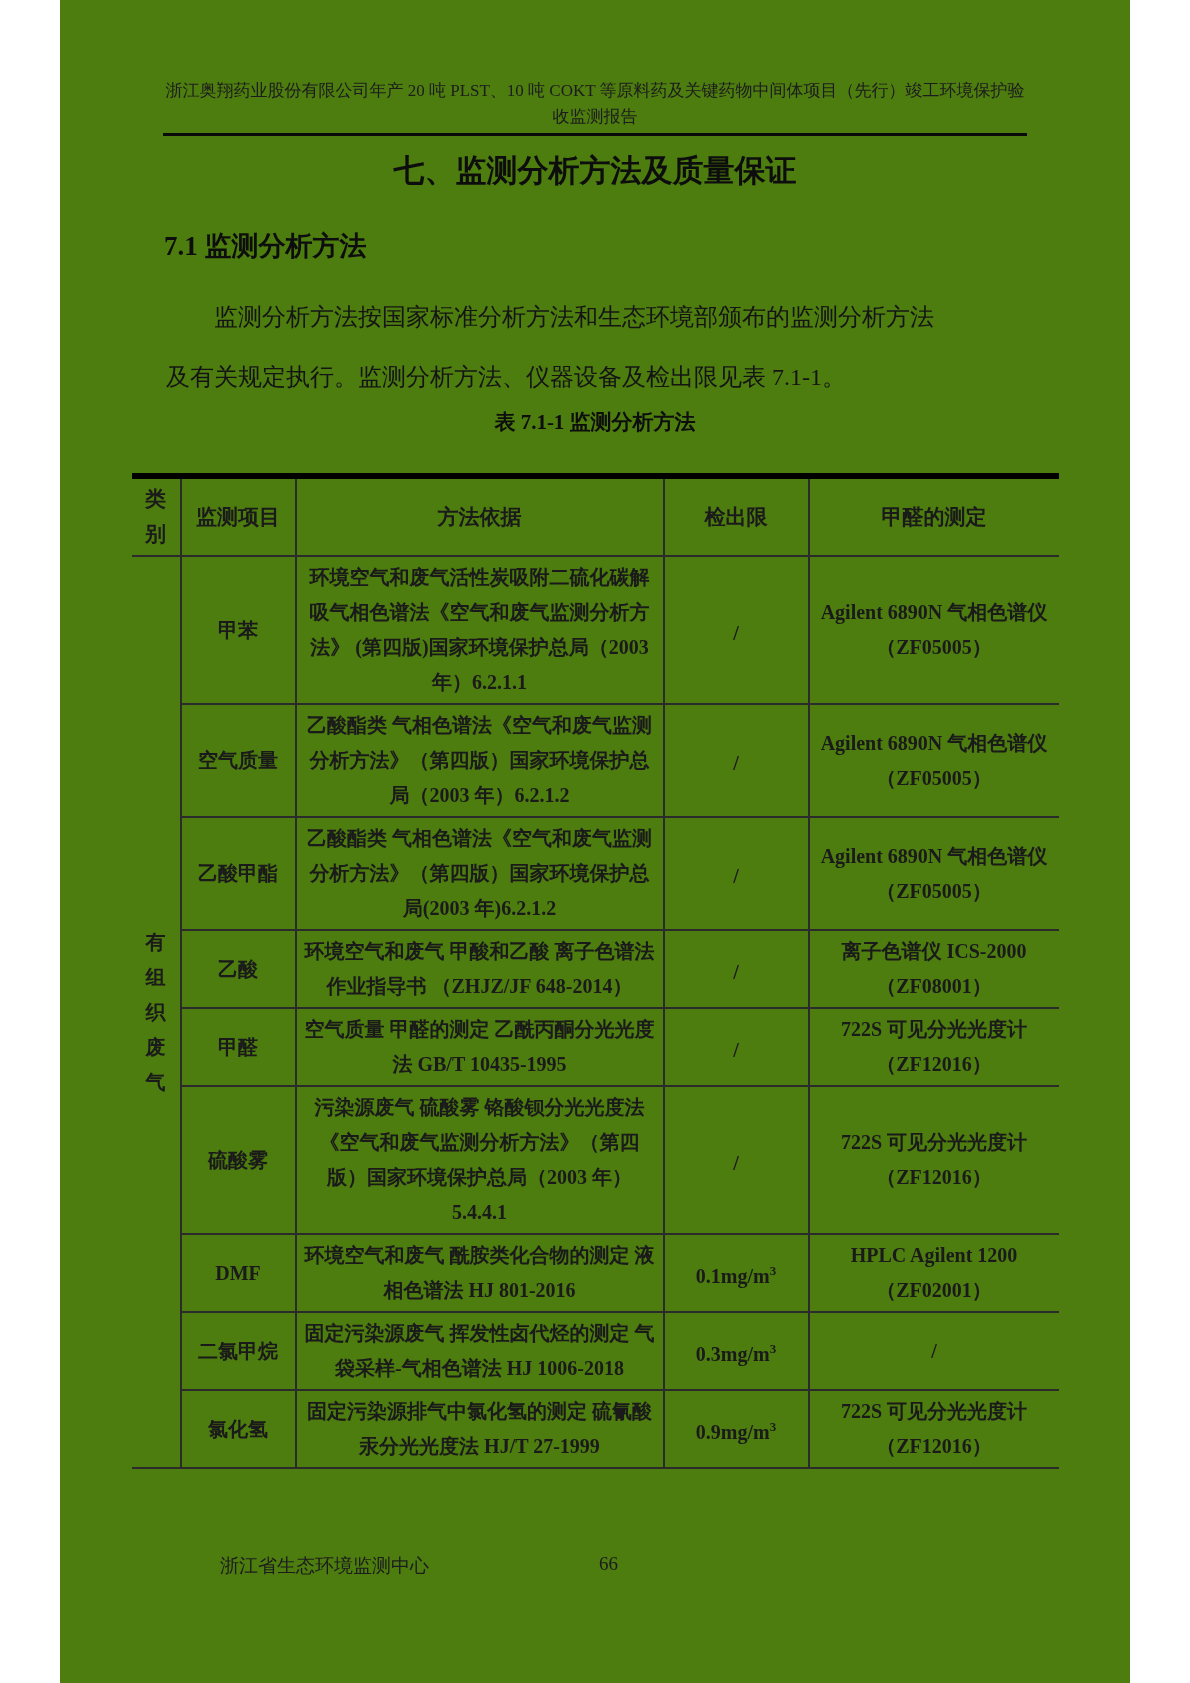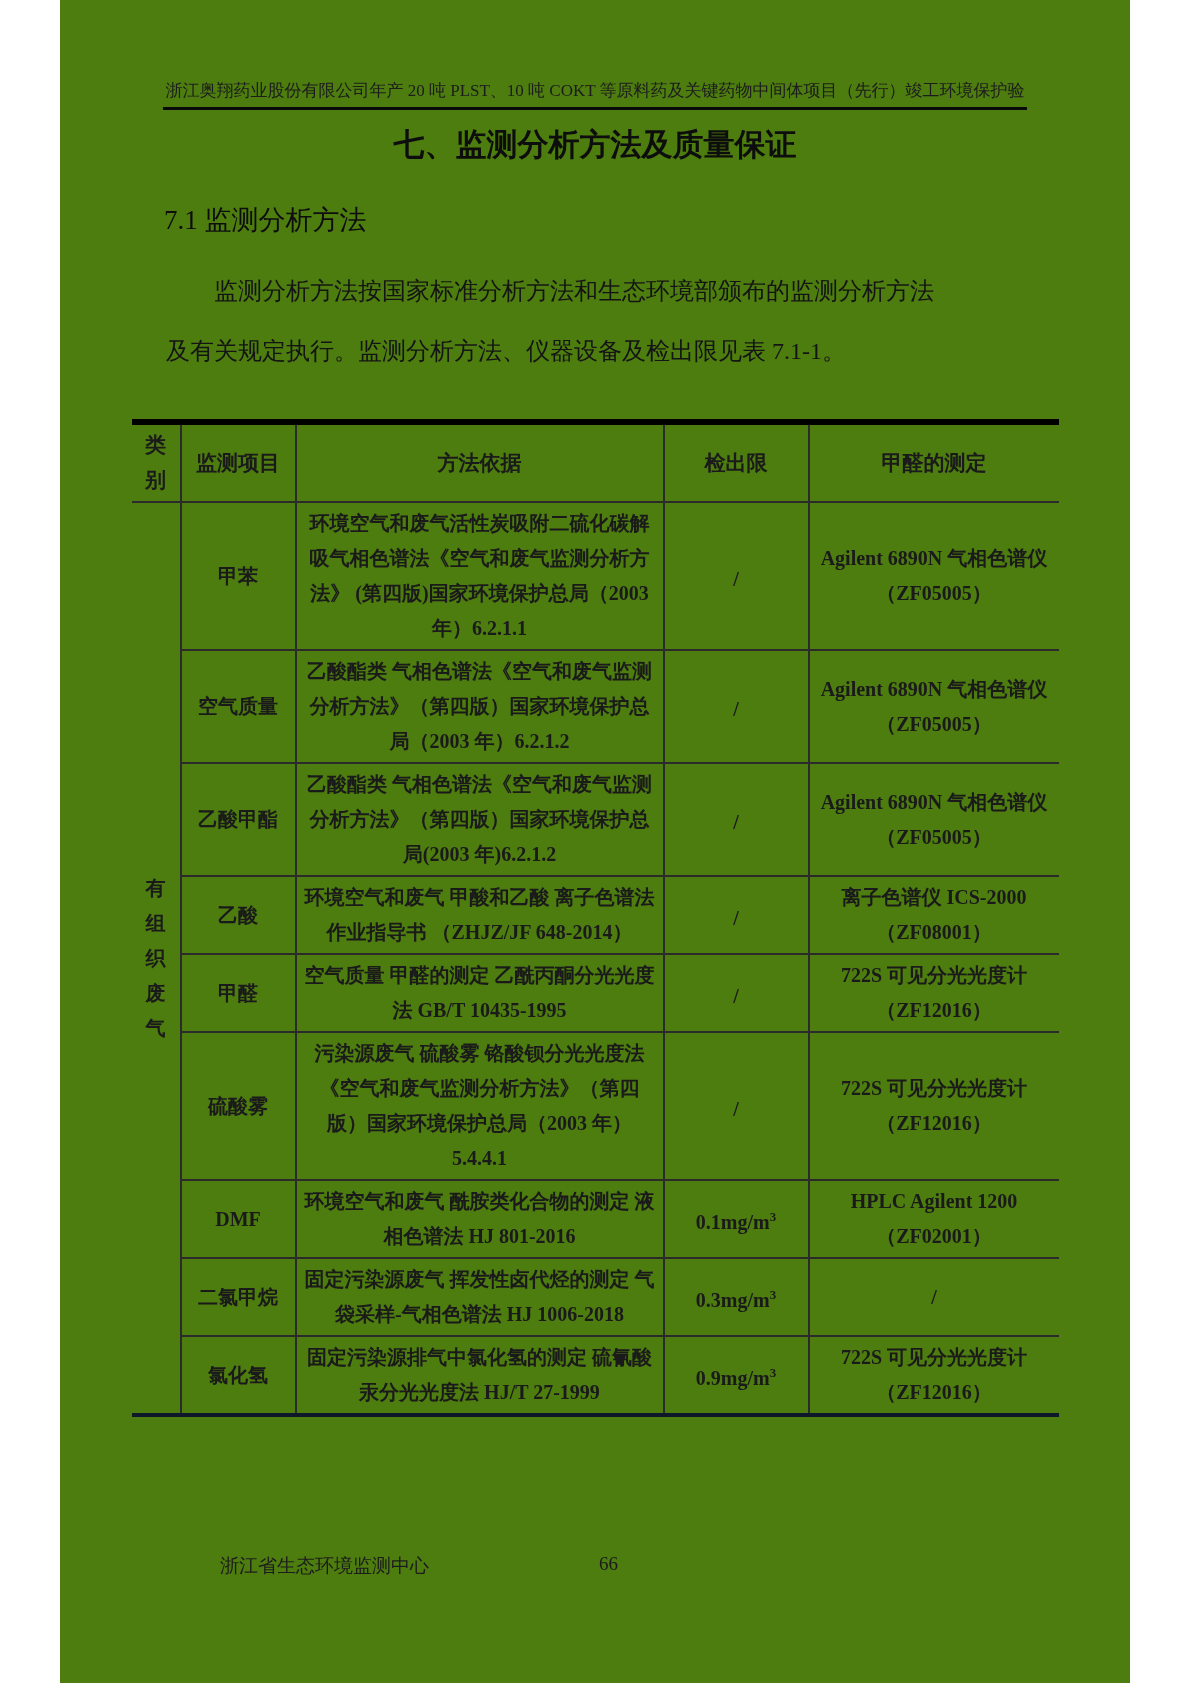--- a/index.html
+++ b/index.html
@@ -30,21 +30,21 @@
     margin-top: 15px;
     text-align: center;
     font-size: 31px;
     font-weight: bold;
     line-height: 40px;
     color: #0d0d0d;
   }
   .section-heading {
     margin: 38px 0 0 104px;
     font-size: 27px;
-    font-weight: normal;
+    font-weight: bold;
     line-height: 34px;
     color: #0d0d0d;
   }
   .body-paragraph {
     margin: 24px 104px 0 106px;
     width: 782px;
     font-size: 24px;
     line-height: 60px;
     text-indent: 2em;
     color: #141414;
@@ -56,21 +56,21 @@
     font-weight: bold;
     line-height: 26px;
     color: #0d0d0d;
   }
   table.monitor-table {
     width: 927px;
     margin: 38px auto 0 auto;
     border-collapse: collapse;
     table-layout: fixed;
     border-top: 6px solid #000;
-    border-bottom: 4px solid #0f172a;
+    border-bottom: 2px solid #0f172a;
     font-size: 20px;
     color: #1a1a1a;
   }
   .monitor-table th, .monitor-table td {
     border: 2px solid #2b2b2b;
     text-align: center;
     vertical-align: middle;
     padding: 3px 5px;
     line-height: 35px;
     font-weight: bold;
@@ -96,29 +96,31 @@
   .footer-org { position: absolute; left: 160px; top: 0; }
   .footer-page { position: absolute; left: 539px; top: 0; }
 </style>
 </head>
 <body>
 
 <div class="page">
 
   <header class="doc-header">
     <div>浙江奥翔药业股份有限公司年产 20 吨 PLST、10 吨 COKT 等原料药及关键药物中间体项目（先行）竣工环境保护验</div>
+    <div>收监测报告</div>
   </header>
   <div class="header-rule"></div>
 
   <h1 class="chapter-title">七、监测分析方法及质量保证</h1>
 
   <h2 class="section-heading">7.1 监测分析方法</h2>
 
   <p class="body-paragraph">监测分析方法按国家标准分析方法和生态环境部颁布的监测分析方法及有关规定执行。监测分析方法、仪器设备及检出限见表 7.1-1。</p>
 
+  <div class="table-caption">表 7.1-1 监测分析方法</div>
 
   <table class="monitor-table">
     <thead>
       <tr>
         <th class="col-category">类别</th>
         <th class="col-item">监测项目</th>
         <th class="col-method">方法依据</th>
         <th class="col-limit">检出限</th>
         <th class="col-instrument">甲醛的测定</th>
       </tr>

